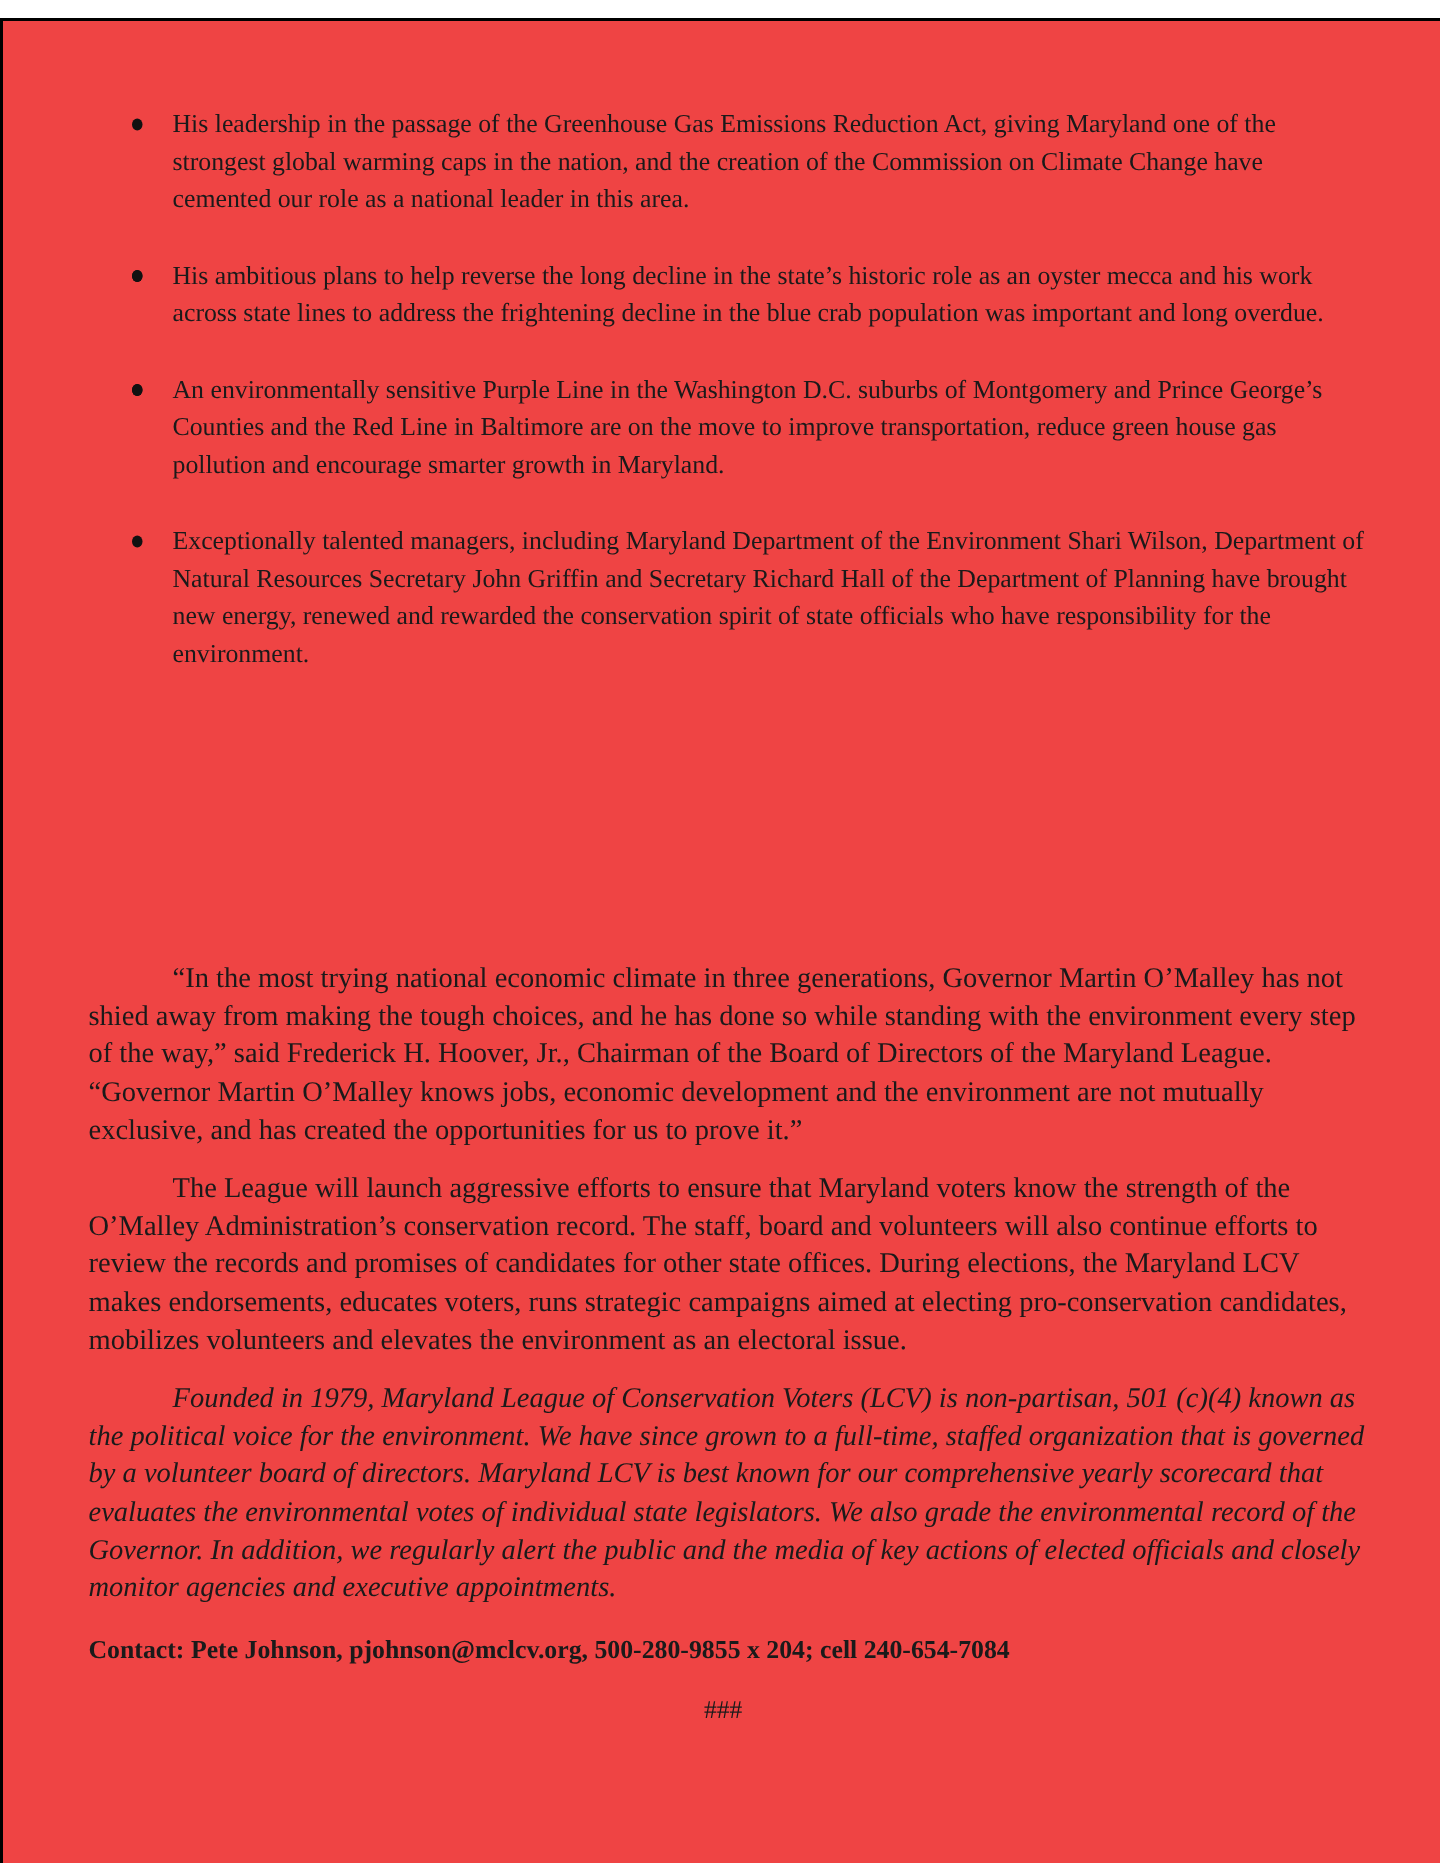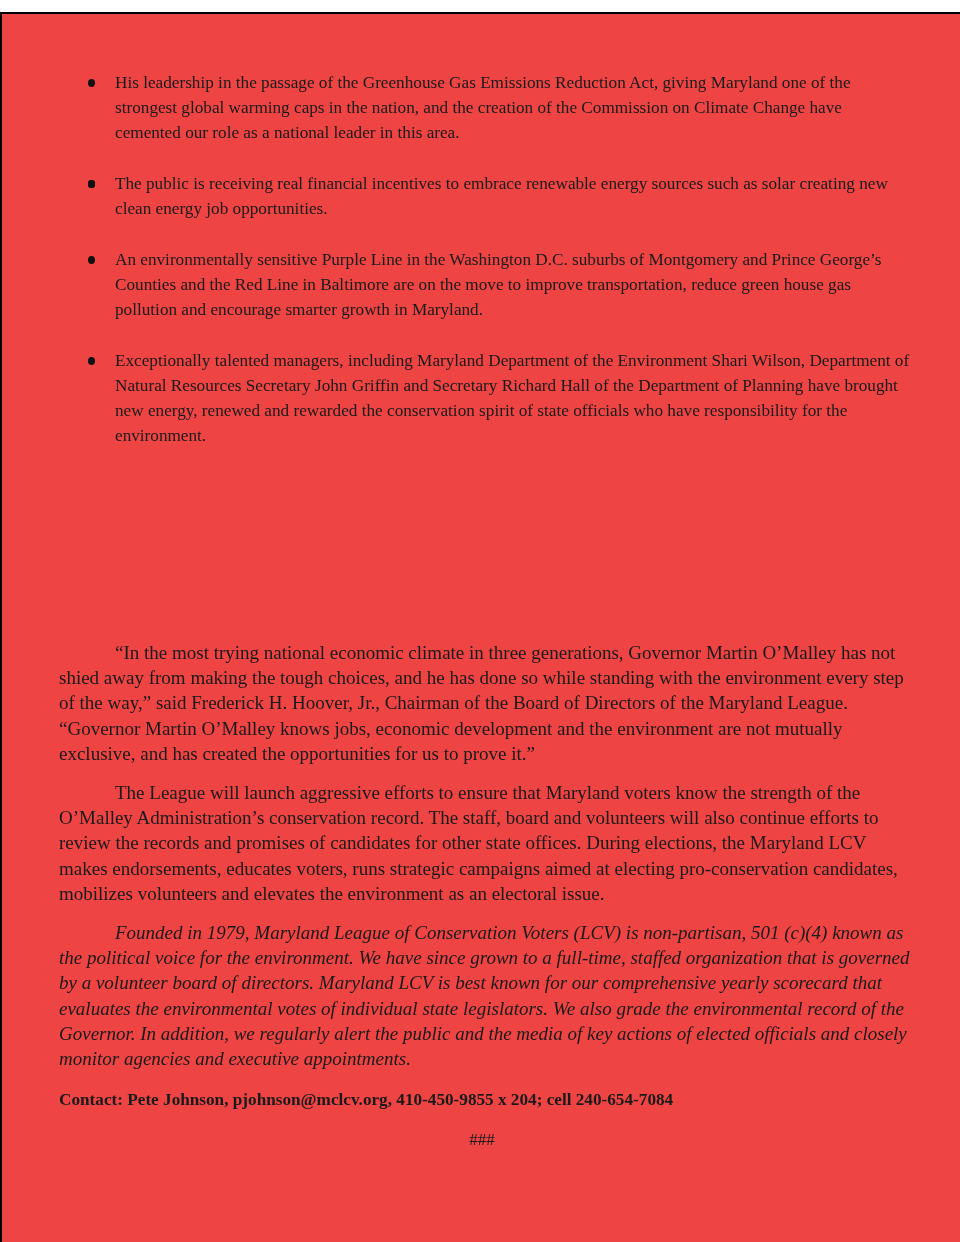--- a/index.html
+++ b/index.html
@@ -47,38 +47,38 @@
   <ul class="bullets">
     <li class="bullet-item">
       <span class="bullet-dot"></span>
       <span>His leadership in the passage of the Greenhouse Gas Emissions Reduction Act, giving Maryland one of the strongest global warming caps in the nation, and the creation of the Commission on Climate Change have cemented our role as a national leader in this area.</span>
     </li>
     <li class="bullet-item">
       <span class="bullet-dot"></span>
     </li>
     <li class="bullet-item">
       <span class="bullet-dot"></span>
+      <span>His ambitious plans to help reverse the long decline in the state’s historic role as an oyster mecca and his work across state lines to address the frightening decline in the blue crab population was important and long overdue.</span>
     </li>
     <li class="bullet-item">
       <span class="bullet-dot"></span>
-      <span>The public is receiving real financial incentives to embrace renewable energy sources such as solar creating new clean energy job opportunities.</span>
     </li>
     <li class="bullet-item">
       <span class="bullet-dot"></span>
       <span>An environmentally sensitive Purple Line in the Washington D.C. suburbs of Montgomery and Prince George’s Counties and the Red Line in Baltimore are on the move to improve transportation, reduce green house gas pollution and encourage smarter growth in Maryland.</span>
     </li>
     <li class="bullet-item">
       <span class="bullet-dot"></span>
       <span>Exceptionally talented managers, including Maryland Department of the Environment Shari Wilson, Department of Natural Resources Secretary John Griffin and Secretary Richard Hall of the Department of Planning have brought new energy, renewed and rewarded the conservation spirit of state officials who have responsibility for the environment.</span>
     </li>
   </ul>
 
   <p class="para para-quote">“In the most trying national economic climate in three generations, Governor Martin O’Malley has not shied away from making the tough choices, and he has done so while standing with the environment every step of the way,” said Frederick H.  Hoover, Jr., Chairman of the Board of Directors of the Maryland League. “Governor Martin O’Malley knows jobs, economic development and the environment are not mutually exclusive, and has created the opportunities for us to prove it.”</p>
 
   <p class="para para-league">The League will launch aggressive efforts to ensure that Maryland voters know the strength of the O’Malley Administration’s conservation record. The staff, board and volunteers will also continue efforts to review the records and promises of candidates for other state offices.  During elections, the Maryland LCV makes endorsements, educates voters, runs strategic campaigns aimed at electing pro-conservation candidates, mobilizes volunteers and elevates the environment as an electoral issue.</p>
 
   <p class="para para-about">Founded in 1979, Maryland League of Conservation Voters (LCV) is non-partisan, 501 (c)(4) known as the political voice for the environment.  We have since grown to a full-time, staffed organization that is governed by a volunteer board of directors. Maryland LCV is best known for our comprehensive yearly scorecard that evaluates the environmental votes of individual state legislators. We also grade the environmental record of the Governor. In addition, we regularly alert the public and the media of key actions of elected officials and closely monitor agencies and executive appointments.</p>
 
-  <p class="contact">Contact: Pete Johnson, pjohnson@mclcv.org, 410-450-9855 x 204; cell 240-654-7084</p>
+  <p class="contact">Contact: Pete Johnson, pjohnson@mclcv.org, 500-280-9855 x 204; cell 240-654-7084</p>
 
   <p class="endmark">###</p>
 
 </div>
 
 </body></html>

